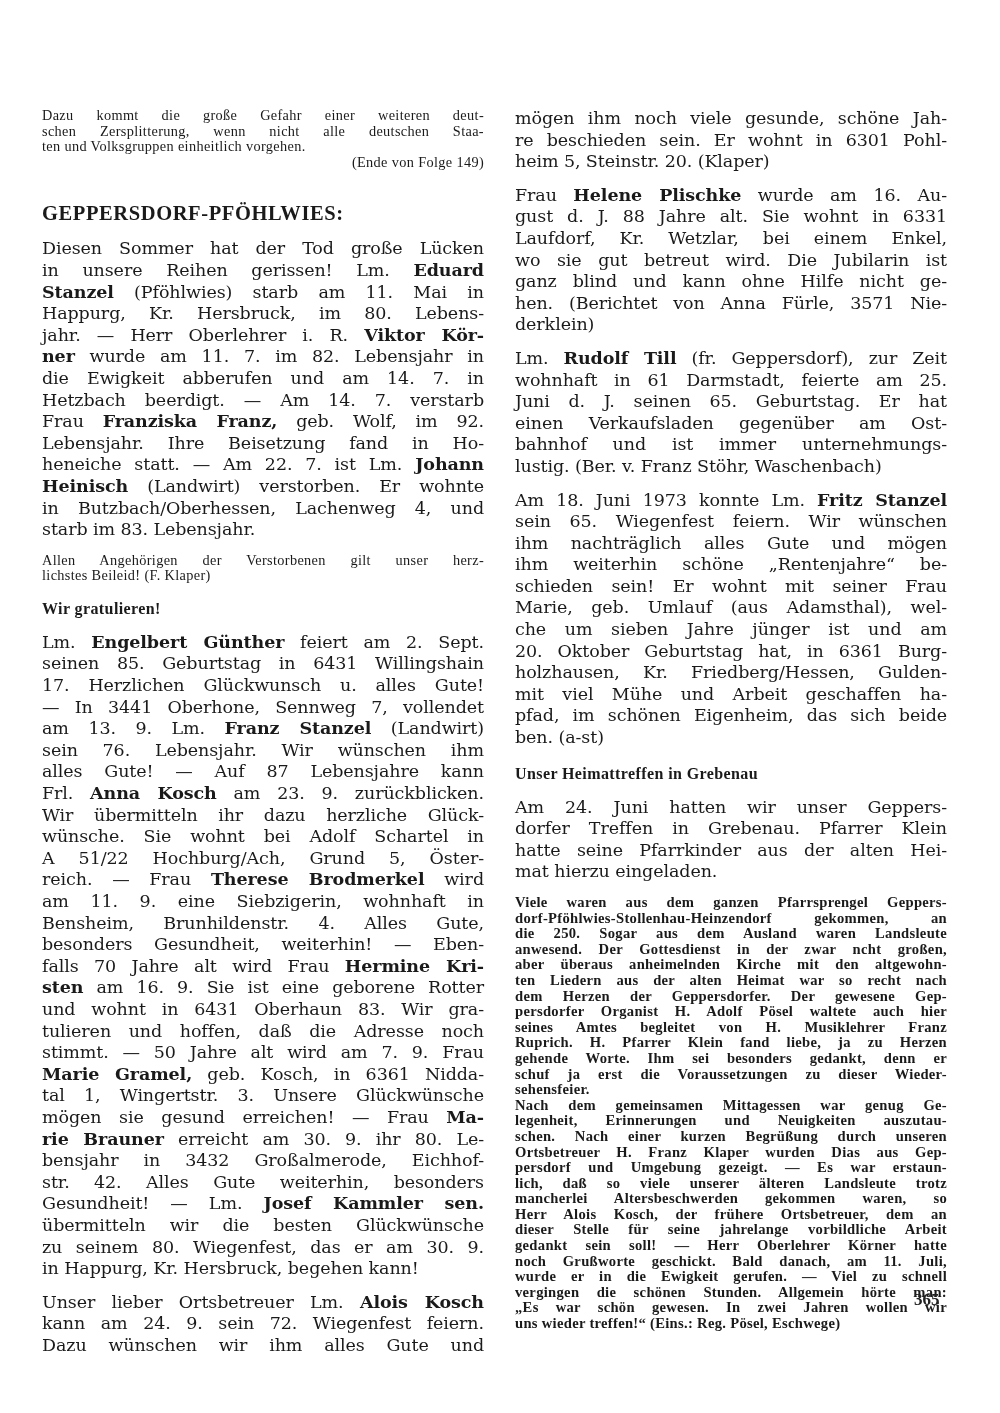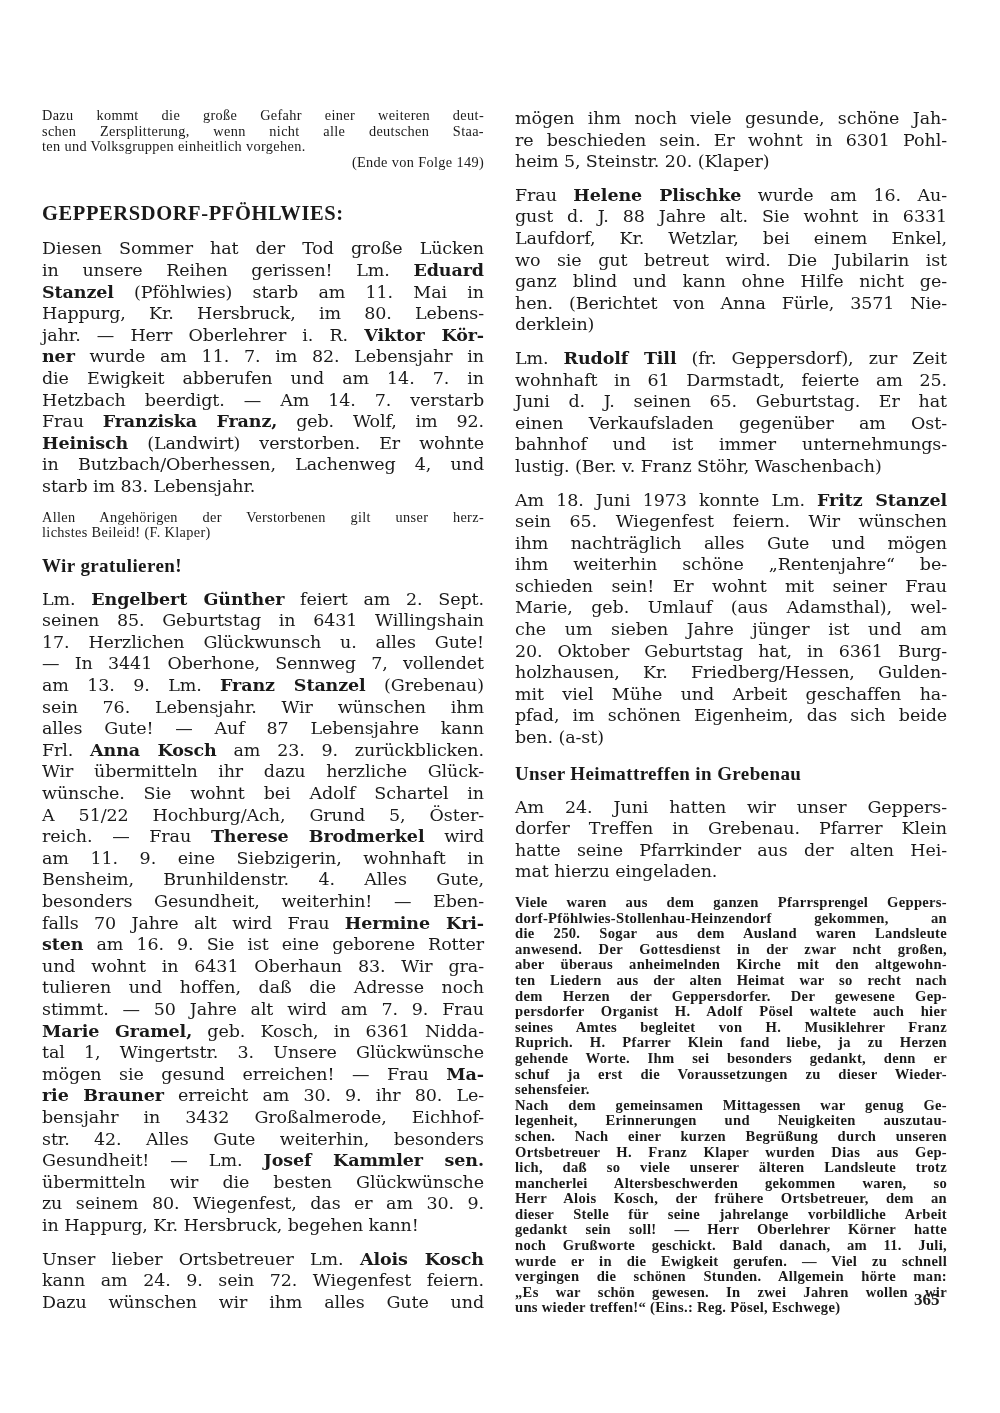--- a/index.html
+++ b/index.html
@@ -8,21 +8,21 @@
   .col-left { left: 42px; width: 442px; }
   .col-right { left: 515px; width: 432px; }
   .line { display: block; white-space: nowrap; text-align-last: justify; text-align: justify; }
   .line.last { text-align-last: left; }
   .line.right { text-align-last: right; text-align: center; }
   .small { font-family: "Liberation Serif", "DejaVu Serif", serif; font-size: 14.3px; line-height: 15.6px; letter-spacing: 0.35px; }
   .small.right-col { font-size: 14.6px; line-height: 15.6px; letter-spacing: 0.3px; font-weight: bold; }
   .big { font-family: "DejaVu Serif", "Liberation Serif", serif; font-size: 17.5px; line-height: 21.6px; letter-spacing: -0.1px; }
   .heading { font-family: "Liberation Serif", "DejaVu Serif", serif; font-weight: bold; }
   .h-main { font-size: 20.5px; letter-spacing: 0.6px; line-height: 26px; margin-top: 30px; margin-bottom: 2px; }
-  .h-sub { font-size: 19px; letter-spacing: 0.4px; line-height: 22px; margin-top: 14px; margin-bottom: 2px; }
+  .h-sub { font-size: 16px; letter-spacing: 0.4px; line-height: 22px; margin-top: 14px; margin-bottom: 2px; }
   .block { margin-bottom: 8px; margin-top: 12px; }
   b { font-weight: bold; }
   .page-number { position: absolute; left: 914px; top: 1290px; font-family: "Liberation Serif", "DejaVu Serif", serif; font-size: 17px; font-weight: bold; color: #222; }
 </style>
 </head>
 <body>
 
 <div class="col col-left">
   <div class="small block" id="left-intro">
       <span class="line">Dazu kommt die große Gefahr einer weiteren deut-</span>
@@ -34,35 +34,37 @@
   <div class="big block">
       <span class="line"><span>Diesen Sommer hat der Tod große Lücken</span></span>
       <span class="line"><span>in unsere Reihen gerissen! Lm. </span><b>Eduard</b></span>
       <span class="line"><b>Stanzel</b><span> (Pföhlwies) starb am 11. Mai in</span></span>
       <span class="line"><span>Happurg, Kr. Hersbruck, im 80. Lebens-</span></span>
       <span class="line"><span>jahr. — Herr Oberlehrer i. R. </span><b>Viktor Kör-</b></span>
       <span class="line"><b>ner</b><span> wurde am 11. 7. im 82. Lebensjahr in</span></span>
       <span class="line"><span>die Ewigkeit abberufen und am 14. 7. in</span></span>
       <span class="line"><span>Hetzbach beerdigt. — Am 14. 7. verstarb</span></span>
       <span class="line"><span>Frau </span><b>Franziska Franz,</b><span> geb. Wolf, im 92.</span></span>
+      <span class="line"><span>Lebensjahr. Ihre Beisetzung fand in Ho-</span></span>
+      <span class="line"><span>heneiche statt. — Am 22. 7. ist Lm. </span><b>Johann</b></span>
       <span class="line"><b>Heinisch</b><span> (Landwirt) verstorben. Er wohnte</span></span>
       <span class="line"><span>in Butzbach/Oberhessen, Lachenweg 4, und</span></span>
       <span class="line last"><span>starb im 83. Lebensjahr.</span></span>
     </div>
   <div class="small block" id="left-condolence">
       <span class="line">Allen Angehörigen der Verstorbenen gilt unser herz-</span>
       <span class="line last">lichstes Beileid! (F. Klaper)</span>
     </div>
   <div class="heading h-sub">Wir gratulieren!</div>
   <div class="big block">
       <span class="line"><span>Lm. </span><b>Engelbert Günther</b><span> feiert am 2. Sept.</span></span>
       <span class="line"><span>seinen 85. Geburtstag in 6431 Willingshain</span></span>
       <span class="line"><span>17. Herzlichen Glückwunsch u. alles Gute!</span></span>
       <span class="line"><span>— In 3441 Oberhone, Sennweg 7, vollendet</span></span>
-      <span class="line"><span>am 13. 9. Lm. </span><b>Franz Stanzel</b><span> (Grebenau)</span></span>
+      <span class="line"><span>am 13. 9. Lm. </span><b>Franz Stanzel</b><span> (Landwirt)</span></span>
       <span class="line"><span>sein 76. Lebensjahr. Wir wünschen ihm</span></span>
       <span class="line"><span>alles Gute! — Auf 87 Lebensjahre kann</span></span>
       <span class="line"><span>Frl. </span><b>Anna Kosch</b><span> am 23. 9. zurückblicken.</span></span>
       <span class="line"><span>Wir übermitteln ihr dazu herzliche Glück-</span></span>
       <span class="line"><span>wünsche. Sie wohnt bei Adolf Schartel in</span></span>
       <span class="line"><span>A 51/22 Hochburg/Ach, Grund 5, Öster-</span></span>
       <span class="line"><span>reich. — Frau </span><b>Therese Brodmerkel</b><span> wird</span></span>
       <span class="line"><span>am 11. 9. eine Siebzigerin, wohnhaft in</span></span>
       <span class="line"><span>Bensheim, Brunhildenstr. 4. Alles Gute,</span></span>
       <span class="line"><span>besonders Gesundheit, weiterhin! — Eben-</span></span>
@@ -144,20 +146,21 @@
       <span class="line">persdorfer Organist H. Adolf Pösel waltete auch hier</span>
       <span class="line">seines Amtes begleitet von H. Musiklehrer Franz</span>
       <span class="line">Ruprich. H. Pfarrer Klein fand liebe, ja zu Herzen</span>
       <span class="line">gehende Worte. Ihm sei besonders gedankt, denn er</span>
       <span class="line">schuf ja erst die Voraussetzungen zu dieser Wieder-</span>
       <span class="line last">sehensfeier.</span>
       <span class="line">Nach dem gemeinsamen Mittagessen war genug Ge-</span>
       <span class="line">legenheit, Erinnerungen und Neuigkeiten auszutau-</span>
       <span class="line">schen. Nach einer kurzen Begrüßung durch unseren</span>
       <span class="line">Ortsbetreuer H. Franz Klaper wurden Dias aus Gep-</span>
+      <span class="line">persdorf und Umgebung gezeigt. — Es war erstaun-</span>
       <span class="line">lich, daß so viele unserer älteren Landsleute trotz</span>
       <span class="line">mancherlei Altersbeschwerden gekommen waren, so</span>
       <span class="line">Herr Alois Kosch, der frühere Ortsbetreuer, dem an</span>
       <span class="line">dieser Stelle für seine jahrelange vorbildliche Arbeit</span>
       <span class="line">gedankt sein soll! — Herr Oberlehrer Körner hatte</span>
       <span class="line">noch Grußworte geschickt. Bald danach, am 11. Juli,</span>
       <span class="line">wurde er in die Ewigkeit gerufen. — Viel zu schnell</span>
       <span class="line">vergingen die schönen Stunden. Allgemein hörte man:</span>
       <span class="line">„Es war schön gewesen. In zwei Jahren wollen wir</span>
       <span class="line last">uns wieder treffen!“ (Eins.: Reg. Pösel, Eschwege)</span>

